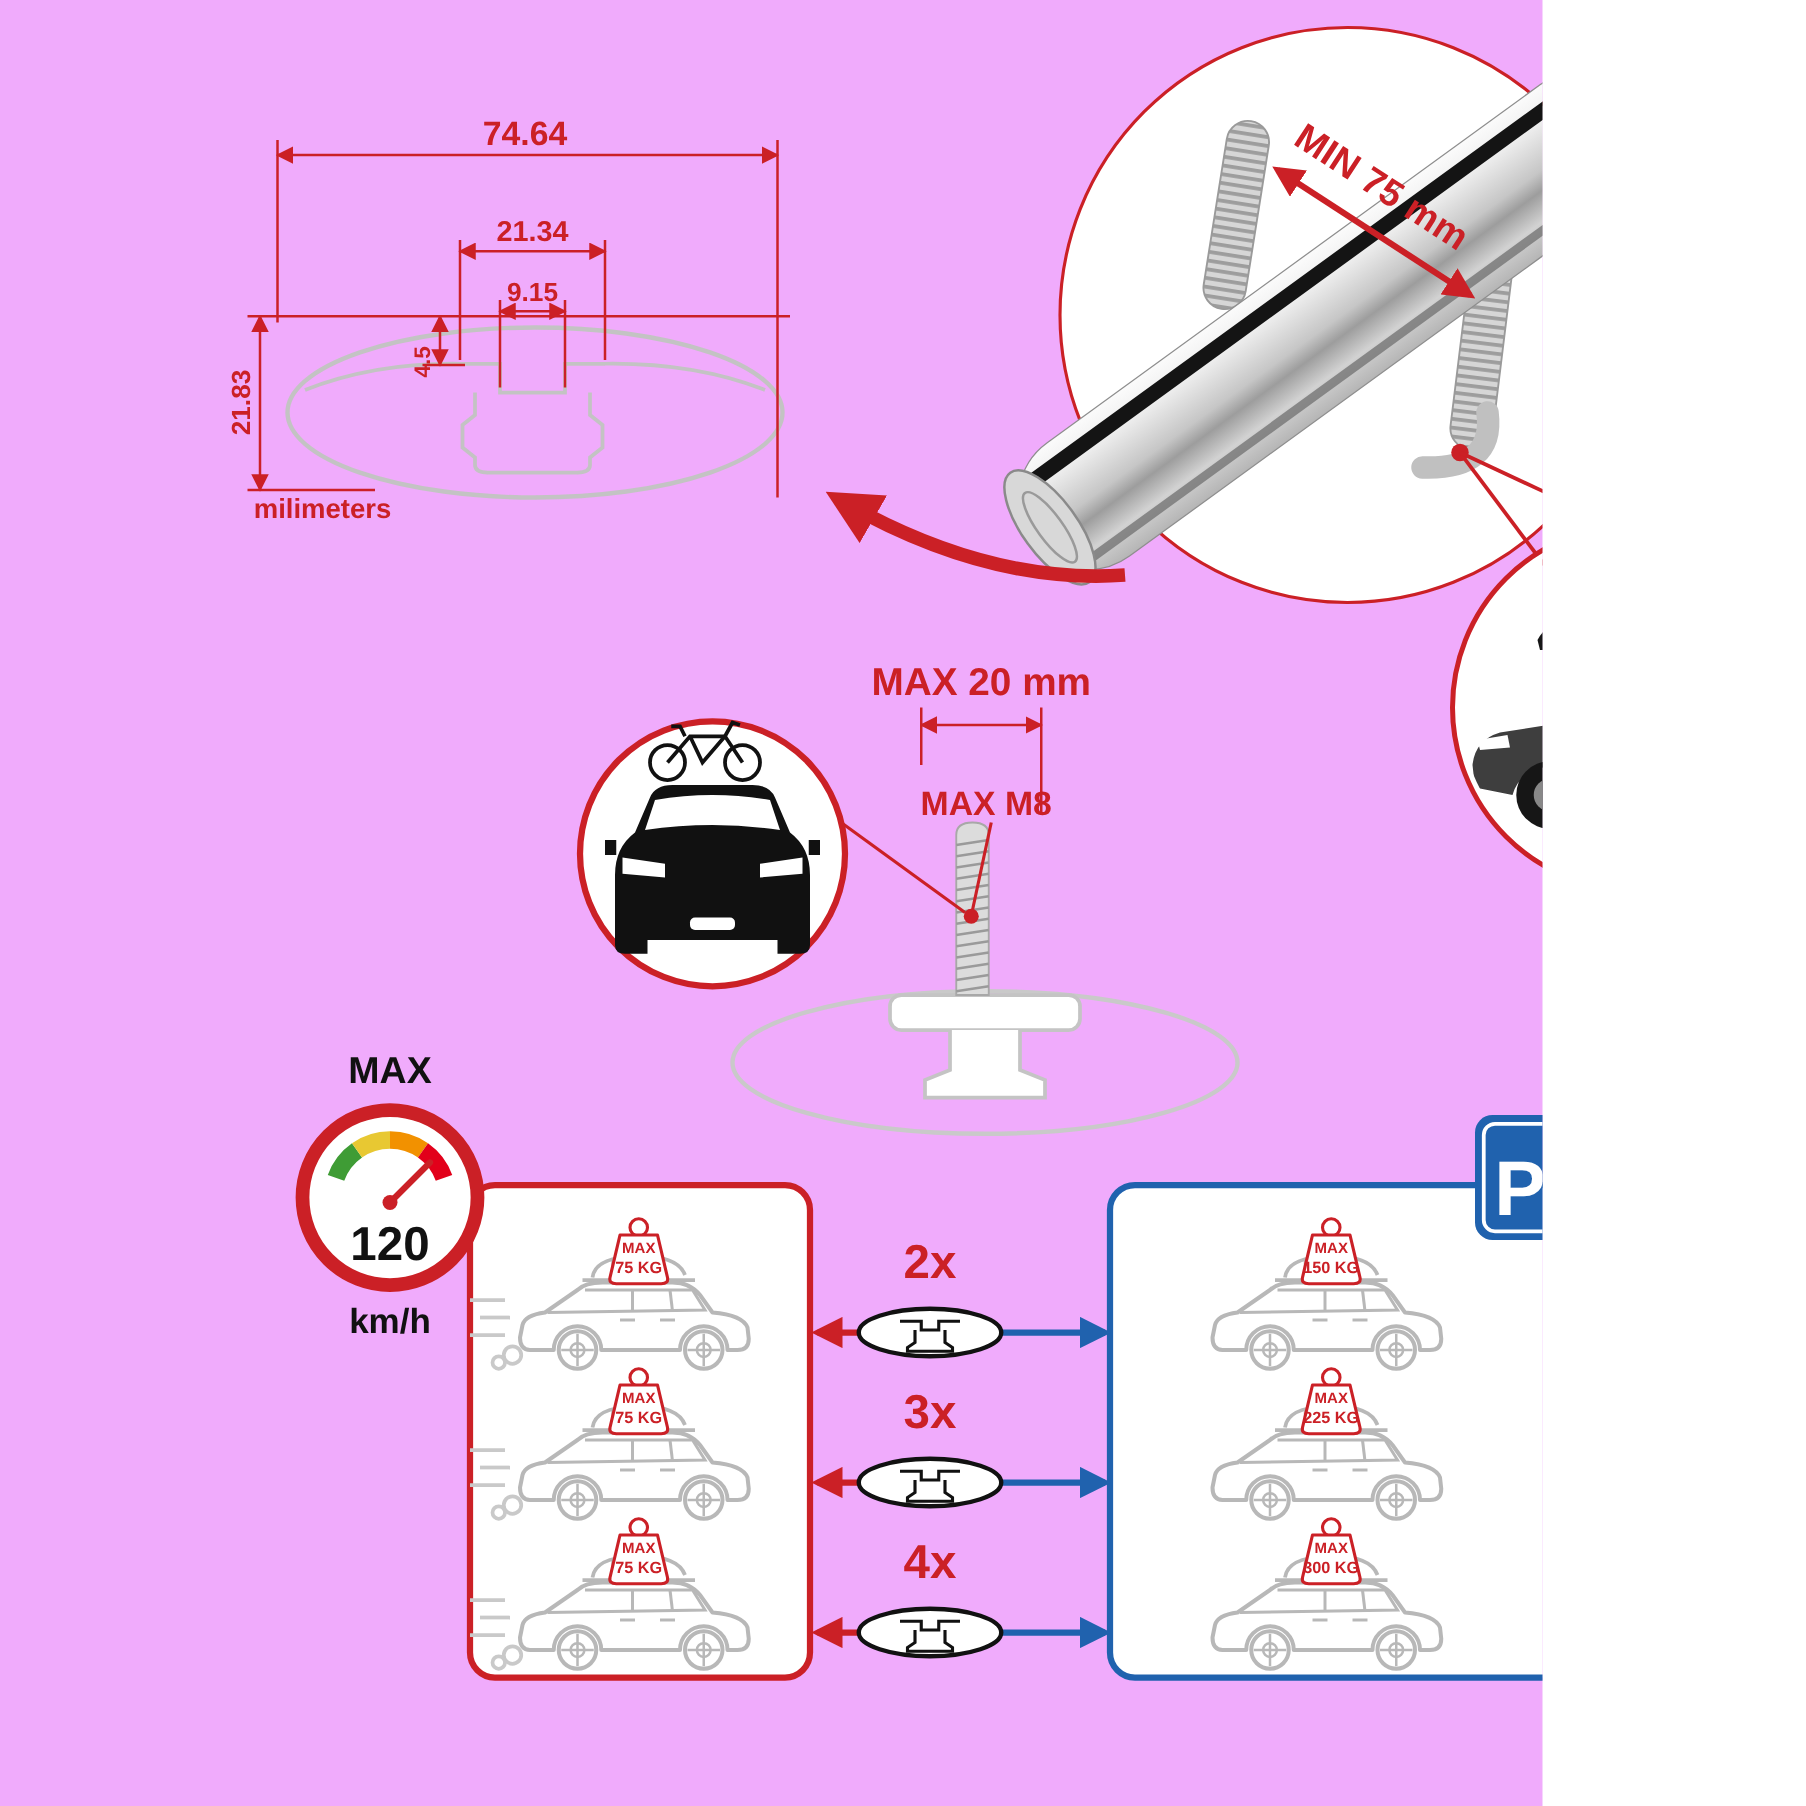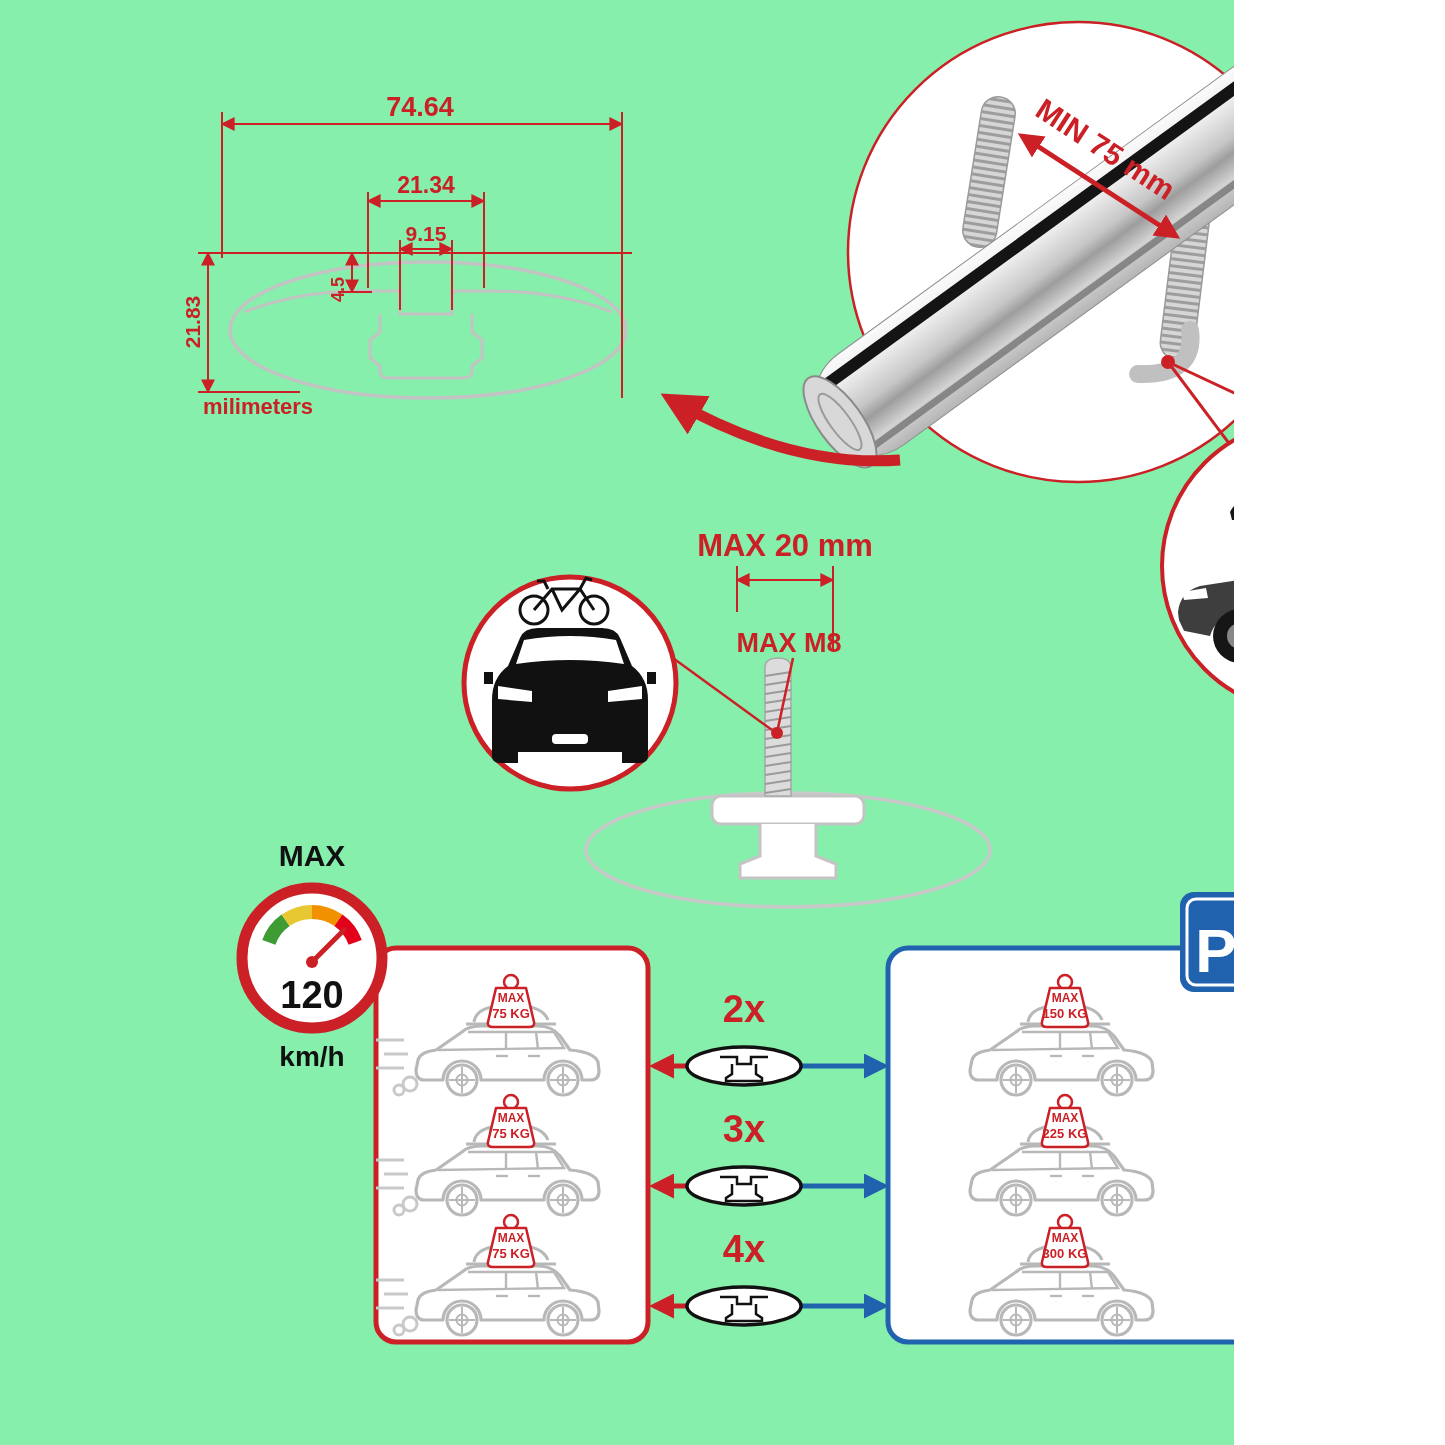--- a/index.html
+++ b/index.html
@@ -1,16 +1,16 @@
 <!DOCTYPE html>
 <html><head>
 <meta charset="utf-8">
 <style>
   html,body{margin:0;padding:0;background:#ffffff;}
-  #canvas{position:relative;width:1234px;height:1445px;background:#86efac;overflow:hidden;}
+  #canvas{position:relative;width:1234px;height:1445px;background:#f0abfc;overflow:hidden;}
   text{font-family:"Liberation Sans","DejaVu Sans",sans-serif;}
   .tr{fill:#cb2026;font-weight:700;}
   .tk{fill:#111111;font-weight:700;}
   .tw{fill:#ffffff;font-weight:700;}
 </style>
 </head>
 <body>
 
 <div id="canvas">
 <svg width="1445" height="1445" viewBox="0 0 1445 1445">

